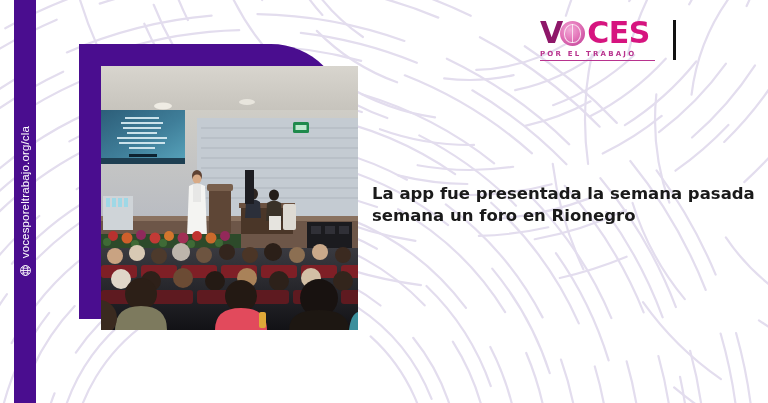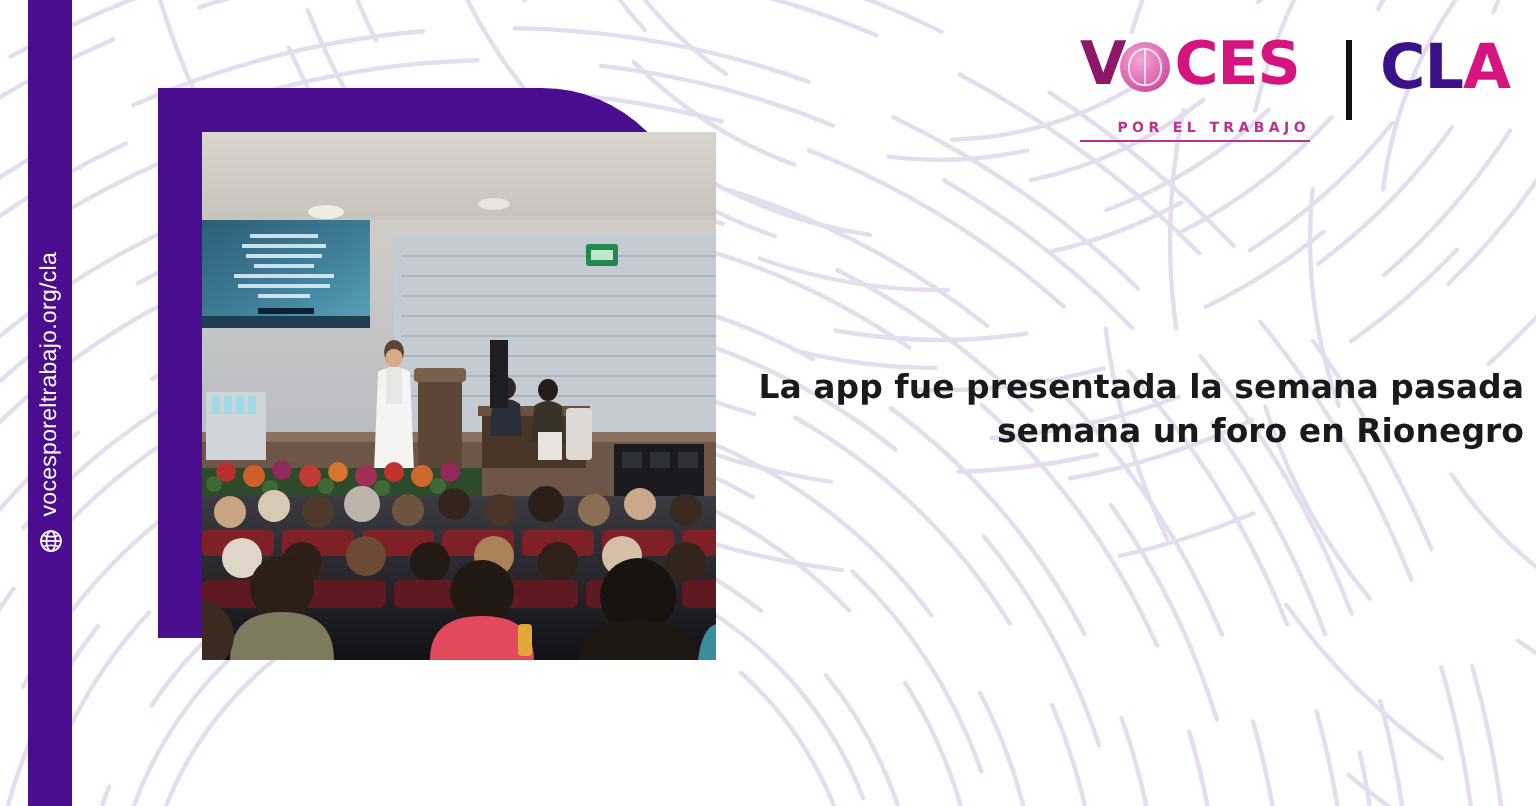--- a/index.html
+++ b/index.html
@@ -129,25 +129,25 @@
     left: 11.5px; top: 3px;
     width: 1.2px; height: 19px;
     background: rgba(255,255,255,0.7);
   }
   .logo-sub {
     font-family: "DejaVu Sans", sans-serif;
     font-weight: bold;
     font-size: 7px;
     letter-spacing: 2.2px;
     color: #b8338e;
-    margin-top: 10px;
+    margin-top: 0;
     border-bottom: 1.4px solid #b8338e;
     padding-bottom: 2px;
     width: 115px;
-    text-align: right;
+    text-align: left;
     white-space: nowrap;
   }
   .logo-divider {
     position: absolute;
     left: 133px;
     top: 2px;
     width: 3px;
     height: 40px;
     background: #111111;
   }
@@ -163,21 +163,21 @@
   }
   .cla-c, .cla-l { color: #3c1188; }
   .cla-a { color: #d6147f; }
 
   
   .headline {
     position: absolute;
     left: 372px;
     top: 183px;
     width: 390px;
-    text-align: right;
+    text-align: left;
     color: #1a1a1a;
     font-family: "DejaVu Sans", sans-serif;
     font-weight: bold;
     font-size: 16.5px;
     line-height: 1.32;
   }
 </style>
 </head>
 <body>
 
@@ -438,23 +438,20 @@
 
   <div class="logo">
     <div class="logo-voces-wrap">
       <div class="logo-voces">
         <span class="lv-v">V</span><span class="lv-o-space">O</span><span class="lv-c">C</span><span class="lv-e">E</span><span class="lv-s">S</span>
         <span class="brain-o"></span>
       </div>
       <div class="logo-sub">POR EL TRABAJO</div>
     </div>
     <div class="logo-divider"></div>
-    <div class="logo-cla">
-      <span class="cla-c">C</span><span class="cla-l">L</span><span class="cla-a">A</span>
-    </div>
   </div>
 
   <div class="headline">
     <div>La app fue presentada la semana pasada</div>
     <div>semana un foro en Rionegro</div>
   </div>
 
 </div>
 
 </body></html>

